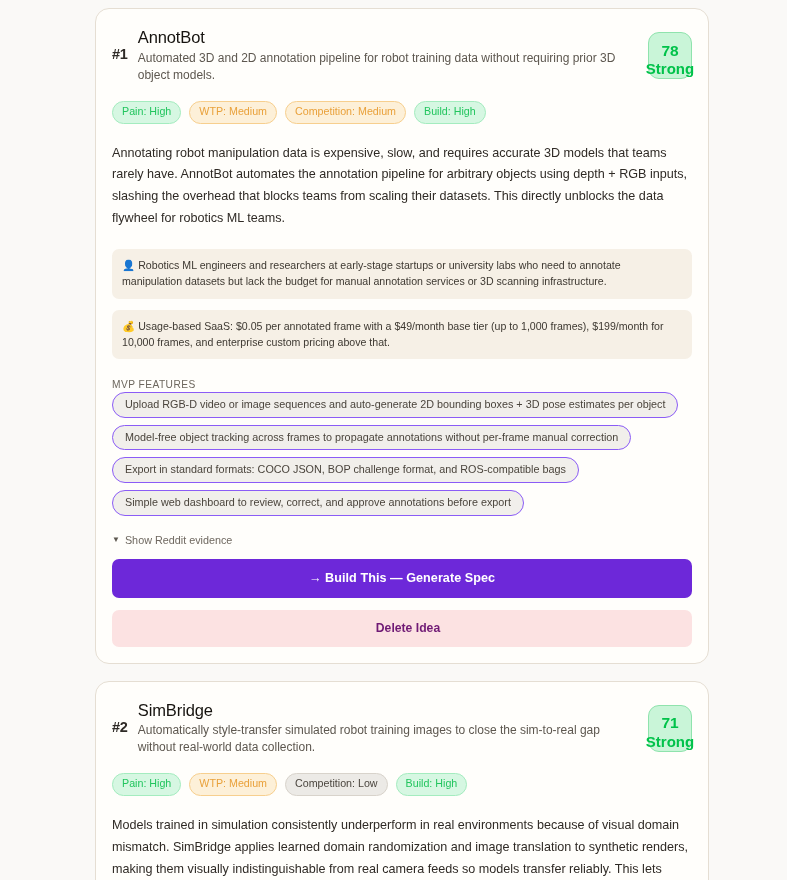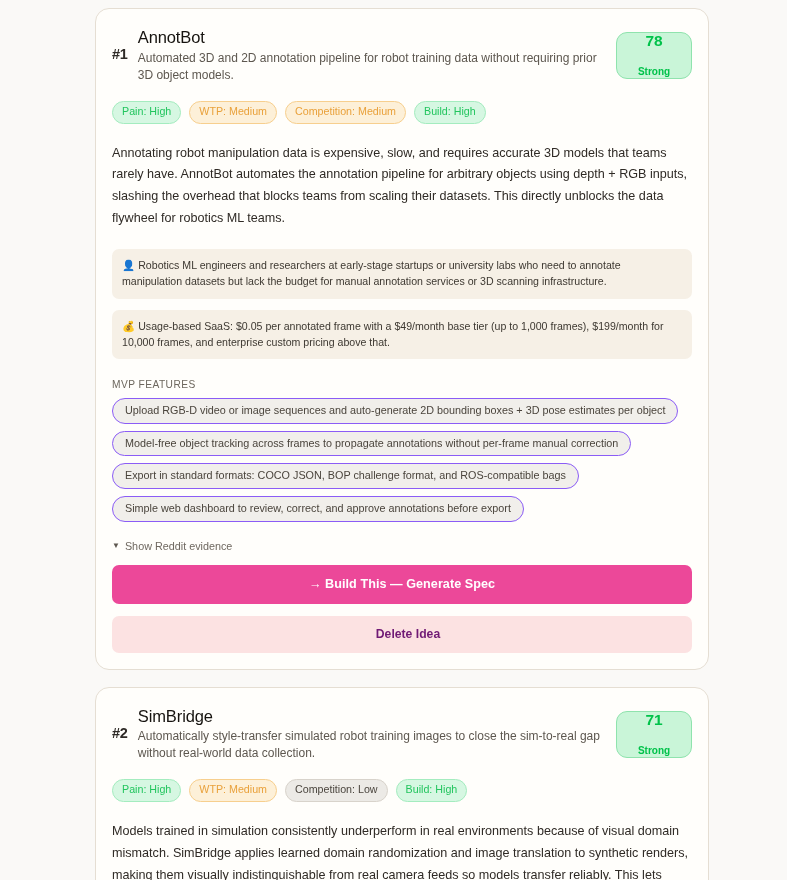--- a/index.html
+++ b/index.html
@@ -60,43 +60,43 @@
 
   .idea-sub {
     font-size: 12px;
     color: #5d574f;
     line-height: 1.42;
     margin-top: 2px;
   }
 
   .score-badge {
     flex: 0 0 auto;
-    width: 76px;
+    width: 44px;
     height: 47px;
     border-radius: 11px;
     background: #c9f5d8;
     border: 1px solid #8fe3ad;
     display: flex;
     flex-direction: column;
     align-items: center;
-    justify-content: space-between;
+    justify-content: flex-end;
     margin-top: 5px;
   }
   .score-num {
     font-size: 15.5px;
     font-weight: bold;
     color: #00c24a;
     line-height: 1.05;
   }
   .score-lab {
-    font-size: 10px;
+    font-size: 15px;
     font-weight: bold;
     color: #00c24a;
     line-height: 1.2;
-    margin-top: 17px;
+    margin-top: 1px;
   }
 
   
   .tags {
     display: flex;
     flex-wrap: wrap;
     gap: 8px;
     margin-top: 17px;
   }
   .tag {
@@ -134,21 +134,21 @@
     font-size: 10.6px;
     margin-right: 3px;
   }
 
   
   .mvp-label {
     font-size: 10.2px;
     color: #6d675e;
     letter-spacing: 0.45px;
     margin-top: 20px;
-    margin-bottom: 8px;
+    margin-bottom: 2px;
   }
   .feat-list { display: flex; flex-direction: column; gap: 7px; }
   .feat-pill {
     display: inline-block;
     align-self: flex-start;
     max-width: 100%;
     background: #f1efeb;
     border: 1px solid #8b5cf6;
     border-radius: 999px;
     padding: 4px 12px 5px 12px;
@@ -177,21 +177,21 @@
   .btn {
     display: block;
     width: 100%;
     border: none;
     border-radius: 7px;
     text-align: center;
     cursor: pointer;
     font-family: inherit;
   }
   .btn-build {
-    background: #ec4899;
+    background: #6d28d9;
     color: #ffffff;
     font-size: 12.6px;
     font-weight: bold;
     padding: 12px 0 13px 0;
     margin-top: 13px;
     letter-spacing: 0.05px;
   }
   .btn-delete {
     background: #fce2e2;
     color: #701a75;

